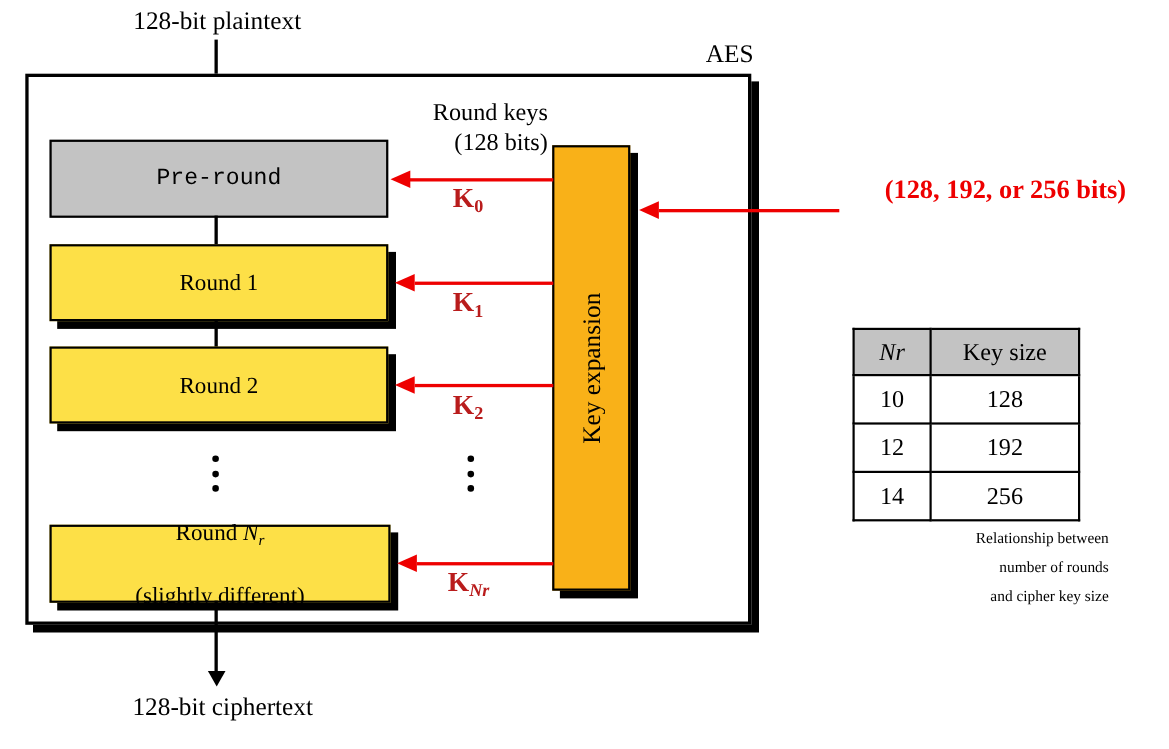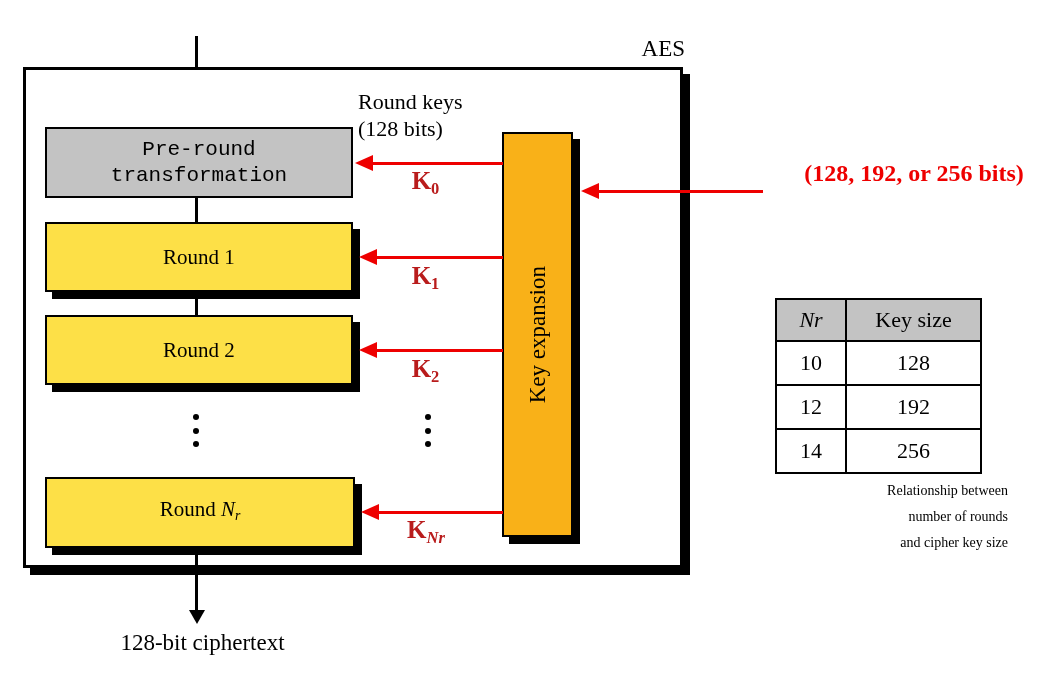--- a/index.html
+++ b/index.html
@@ -36,36 +36,36 @@
   .col-size{width:133px;}
   .caption{font-size:14px;line-height:26px;text-align:right;}
   .dots-col{display:flex;flex-direction:column;gap:7.5px;}
   .dot{width:6px;height:6px;border-radius:50%;background:#000;}
 </style>
 </head>
 <body>
 
 <div class="canvas">
 
+  <div class="abs label-lg" style="left:85px;top:6px;width:225px;">128-bit plaintext</div>
 
   <div class="abs vline" style="left:194.5px;top:36px;height:77px;"></div>
   <div class="abs arrow-down" style="left:188.5px;top:111px;"></div>
 
   <div class="abs label-lg" style="left:600px;top:36px;width:85px;text-align:right;">AES</div>
 
   <div class="abs outer-box shadowed" style="left:23px;top:67px;width:660px;height:501px;"></div>
 
-  <div class="abs" style="left:358px;top:88px;width:140px;text-align:left;font-size:22px;line-height:27px;">
+  <div class="abs" style="left:358px;top:88px;width:140px;text-align:right;font-size:22px;line-height:27px;">
     <div>Round keys</div>
     <div>(128 bits)</div>
   </div>
 
   <div class="abs box gray round-box-text" style="left:45px;top:127px;width:308px;height:71px;font-family:Liberation Mono, monospace;">
     <div>Pre-round</div>
-    <div>transformation</div>
   </div>
 
   <div class="abs vline" style="left:194.5px;top:196px;height:28px;"></div>
 
   <div class="abs box shadowed round-box-text" style="left:45px;top:222px;width:308px;height:70px;">
     <div>Round 1</div>
   </div>
 
   <div class="abs vline" style="left:194.5px;top:290px;height:27px;"></div>
 
@@ -80,20 +80,21 @@
   </div>
 
   <div class="abs dots-col" style="left:425px;top:414px;">
     <div class="dot"></div>
     <div class="dot"></div>
     <div class="dot"></div>
   </div>
 
   <div class="abs box shadowed round-box-text" style="left:45px;top:477px;width:310px;height:71px;gap:24px;">
     <div><span>Round </span><span class="italic">N</span><span class="sub italic">r</span></div>
+    <div>(slightly different)</div>
   </div>
 
   <div class="abs vline" style="left:194.5px;top:546px;height:66px;z-index:5;"></div>
   <div class="abs arrow-down" style="left:188.5px;top:610px;z-index:5;"></div>
 
   <div class="abs label-lg" style="left:85px;top:630px;width:235px;">128-bit ciphertext</div>
 
   <div class="abs box orange shadowed" style="left:502px;top:132px;width:71px;height:405px;">
     <div class="vert-text">Key expansion</div>
   </div>

